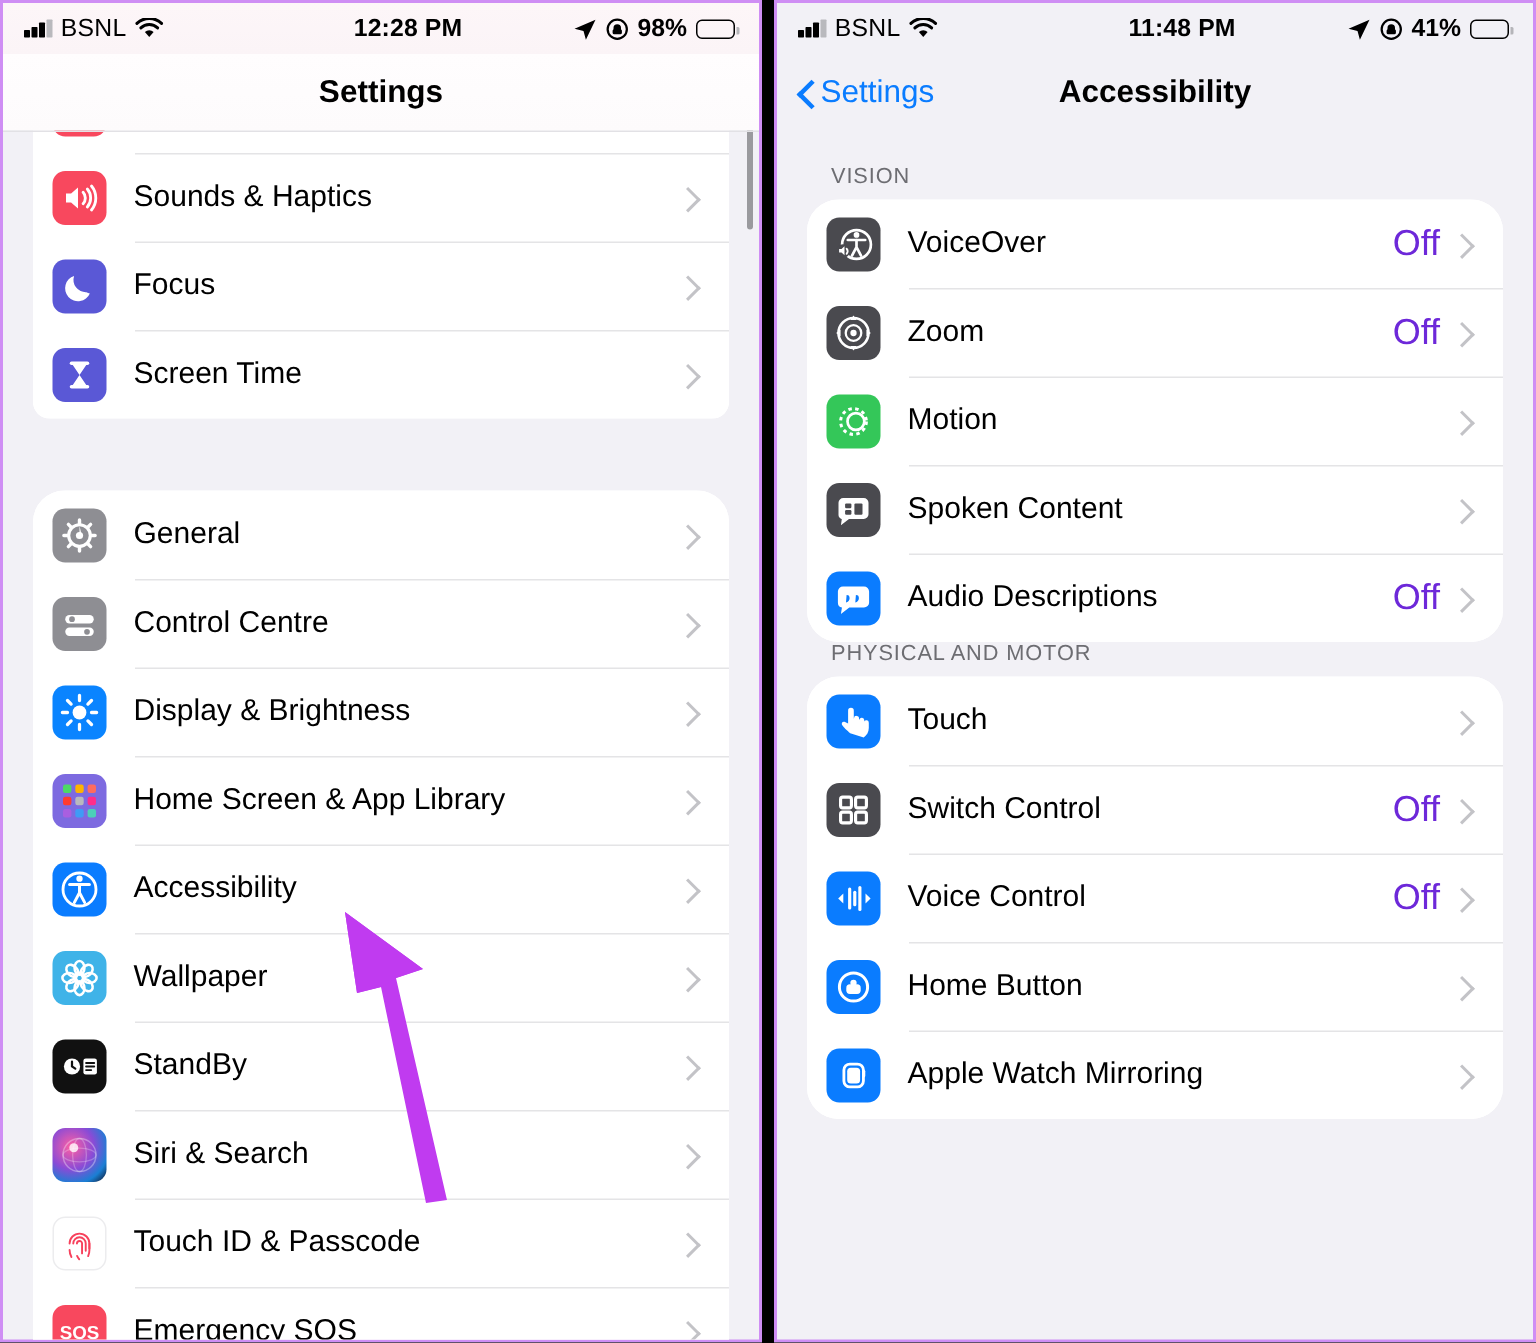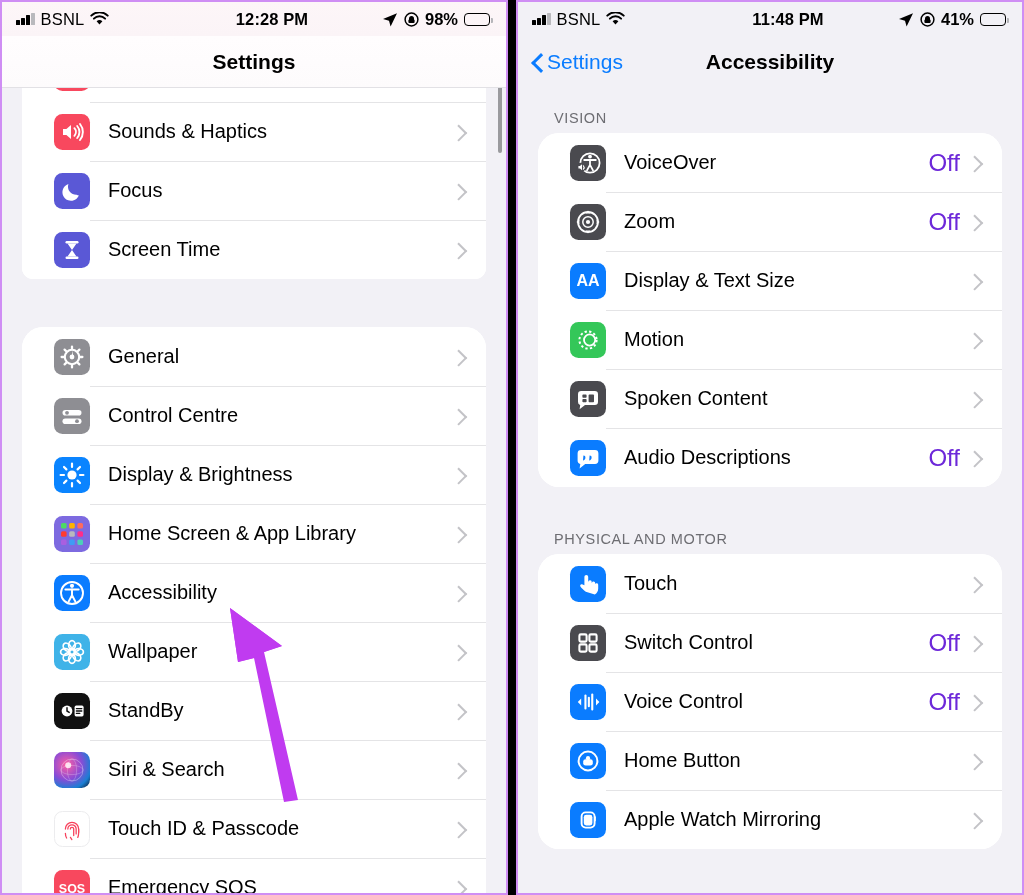--- a/index.html
+++ b/index.html
@@ -96,21 +96,21 @@
     background: #fff; border-radius: 21px;
     margin: 0 20px; overflow: hidden;
   }
   .section-hdr {
     font-size: 14.5px; color: #6d6d72; letter-spacing: .6px;
     padding: 0 20px 7px 36px; text-transform: uppercase;
   }
 
   .row {
     display: flex; align-items: center;
-    height: 59px; padding-left: 32px; position: relative;
+    height: 59px; padding-left: 13px; position: relative;
     background: #fff;
   }
   .row + .row::before {
     content:""; position: absolute; left: 68px; right: 0; top: 0;
     height: 1px; background: #e4e4e6;
   }
   .row-icon {
     width: 36px; height: 36px; border-radius: 8.5px; flex: none;
     display: flex; align-items: center; justify-content: center;
     position: relative; overflow: hidden;
@@ -491,29 +491,20 @@
                 <circle cx="18" cy="18" r="5.2" fill="none" stroke="#fff" stroke-width="1.5"></circle>
                 <circle cx="18" cy="18" r="2.1" fill="#fff"></circle>
                 <path d="M18 6.4l2.2 3h-4.4zM18 29.6l2.2-3h-4.4zM6.4 18l3 2.2v-4.4zM29.6 18l-3 2.2v-4.4z" fill="#fff"></path>
                 </svg>
               </div>
               <div class="row-label">Zoom</div>
               <div class="row-value">Off</div>
               <div class="chev"></div>
             </div>
             <div class="row">
-              <div class="row-icon i-textsize">
-                <svg width="36" height="36" viewBox="0 0 36 36">
-                  <text x="18" y="23" font-family="Liberation Sans, sans-serif" font-size="16" font-weight="bold" fill="#fff" text-anchor="middle">AA</text>
-                </svg>
-              </div>
-              <div class="row-label">Display &amp; Text Size</div>
-              <div class="chev"></div>
-            </div>
-            <div class="row">
               <div class="row-icon i-motion">
                 <svg width="36" height="36" viewBox="0 0 36 36">
                   <circle cx="18" cy="18" r="8.6" fill="none" stroke="#fff" stroke-width="2" stroke-dasharray="2.3 2.3"></circle>
                 <circle cx="19.6" cy="18" r="5.6" fill="none" stroke="#fff" stroke-width="1.8"></circle>
                 </svg>
               </div>
               <div class="row-label">Motion</div>
               <div class="chev"></div>
             </div>
             <div class="row">
@@ -533,21 +524,21 @@
                 <svg width="36" height="36" viewBox="0 0 36 36">
                   <path d="M7.6 13.4a3.4 3.4 0 0 1 3.4-3.4h14a3.4 3.4 0 0 1 3.4 3.4v7.2a3.4 3.4 0 0 1-3.4 3.4h-9.8l-5.6 4.4.7-4.4a3.4 3.4 0 0 1-2.7-3.4z" fill="#fff"></path>
                 <path d="M13.4 15.6c1.6 0 2 .8 2 2.2 0 1.6-1 2.4-2.4 2.8l.4-5zM19.6 15.6c1.6 0 2 .8 2 2.2 0 1.6-1 2.4-2.4 2.8l.4-5z" fill="#0a7cff"></path>
                 </svg>
               </div>
               <div class="row-label">Audio Descriptions</div>
               <div class="row-value">Off</div>
               <div class="chev"></div>
             </div>
           </div>
-          <div class="section-hdr" style="margin-top: 44px;">PHYSICAL AND MOTOR</div>
+          <div class="section-hdr" style="">PHYSICAL AND MOTOR</div>
           <div class="group">
             <div class="row">
               <div class="row-icon i-touch">
                 <svg width="36" height="36" viewBox="0 0 36 36">
                   <path d="M15.8 25.8c-2-1.6-4.6-4-5.4-5.4-.7-1.2.3-2.6 1.6-2.2l2.4 1.1V10.8a1.9 1.9 0 1 1 3.8 0v5.6l.1-.6a1.7 1.7 0 0 1 3.4.3l.1 1.1.1-.5a1.7 1.7 0 0 1 3.3.4v.9a1.6 1.6 0 0 1 3 .8v3.6c0 2.6-1.3 4.9-3.4 6.2z" fill="#fff"></path>
                 </svg>
               </div>
               <div class="row-label">Touch</div>
               <div class="chev"></div>
             </div>

